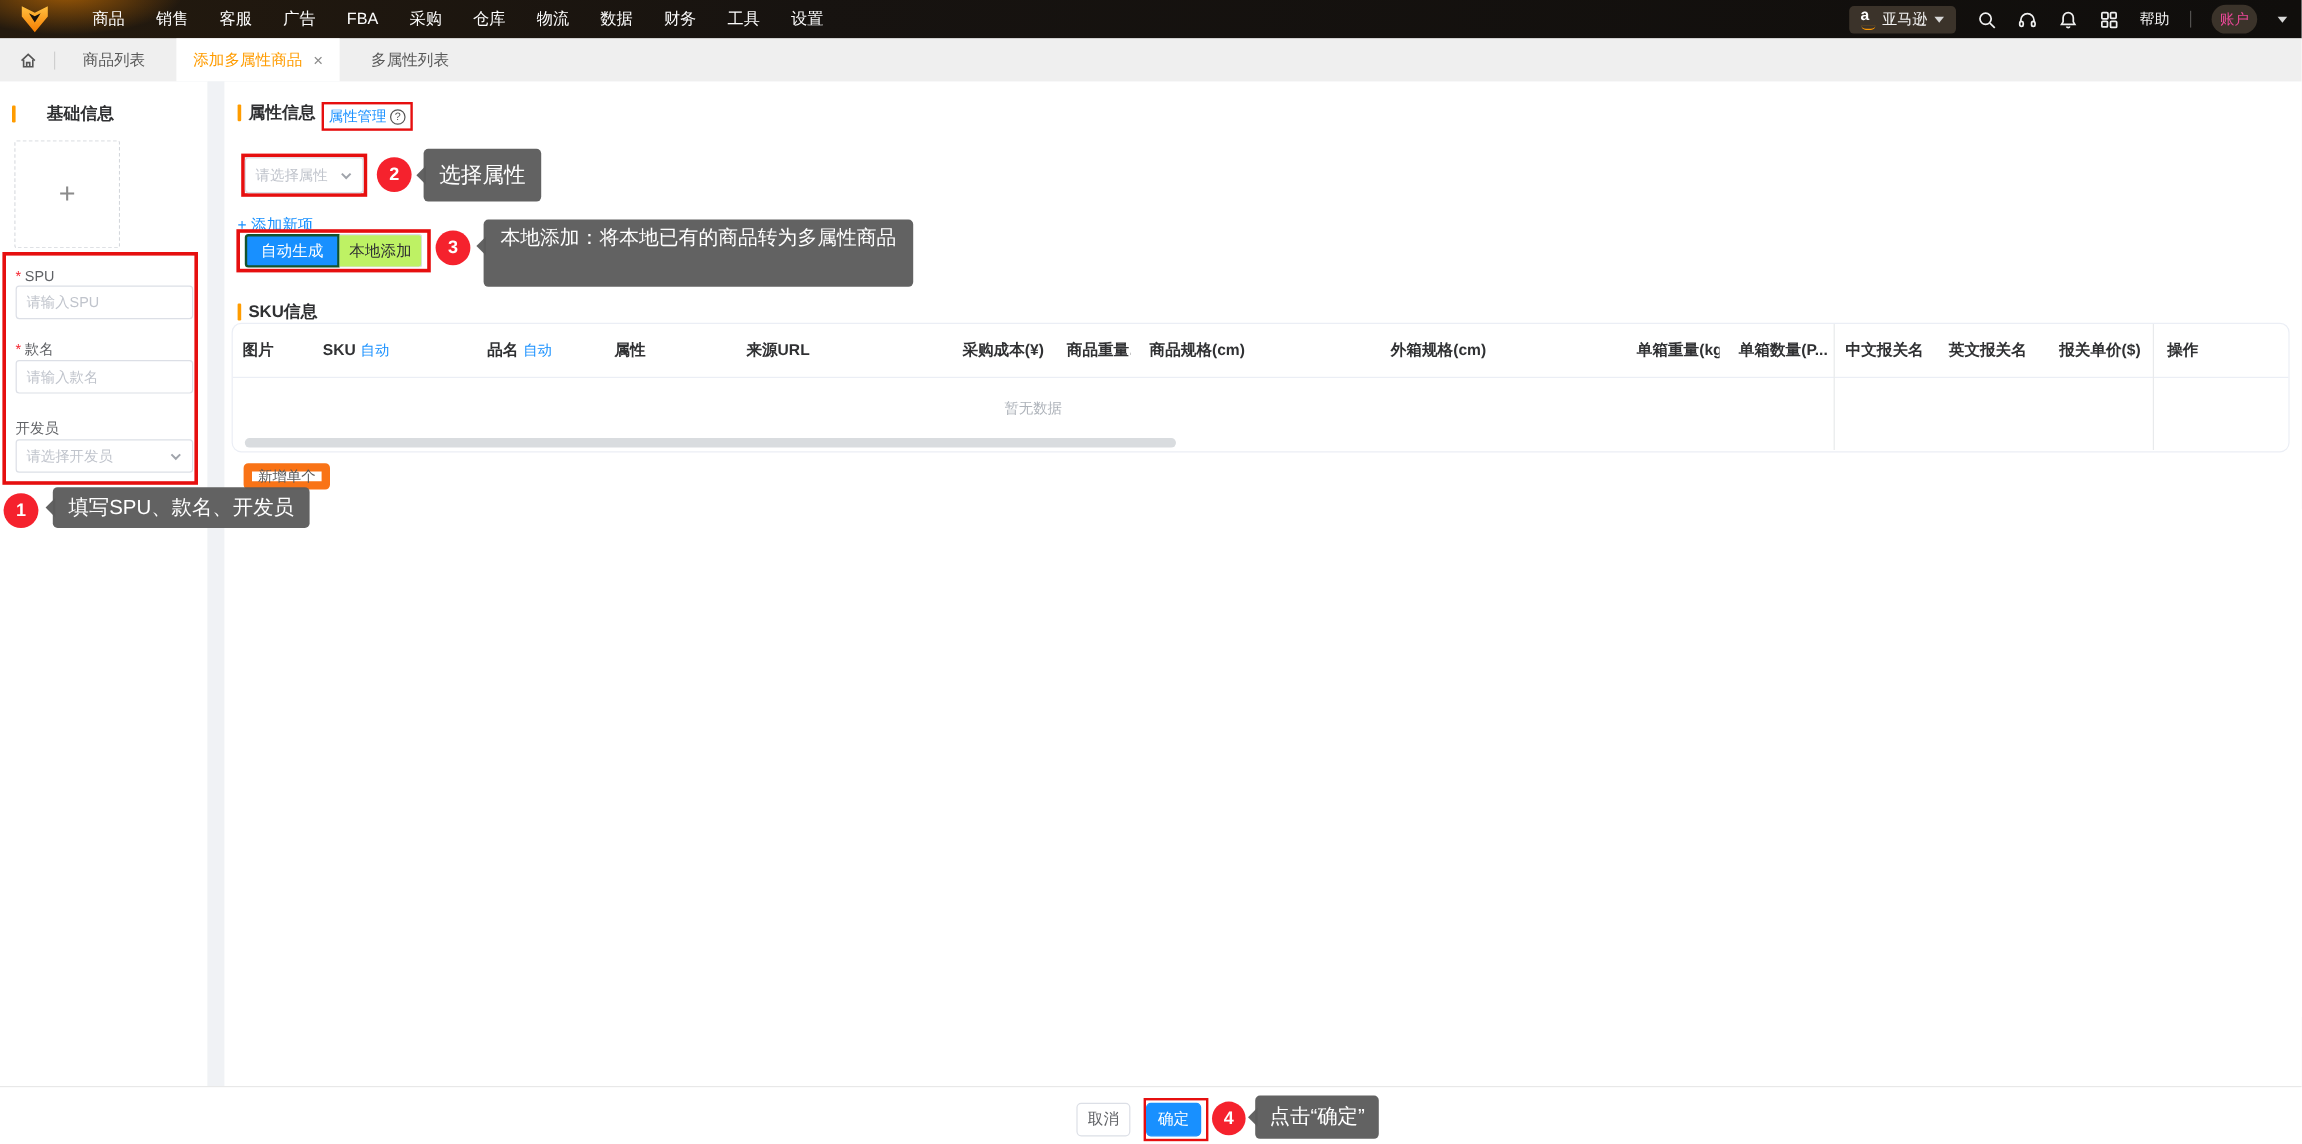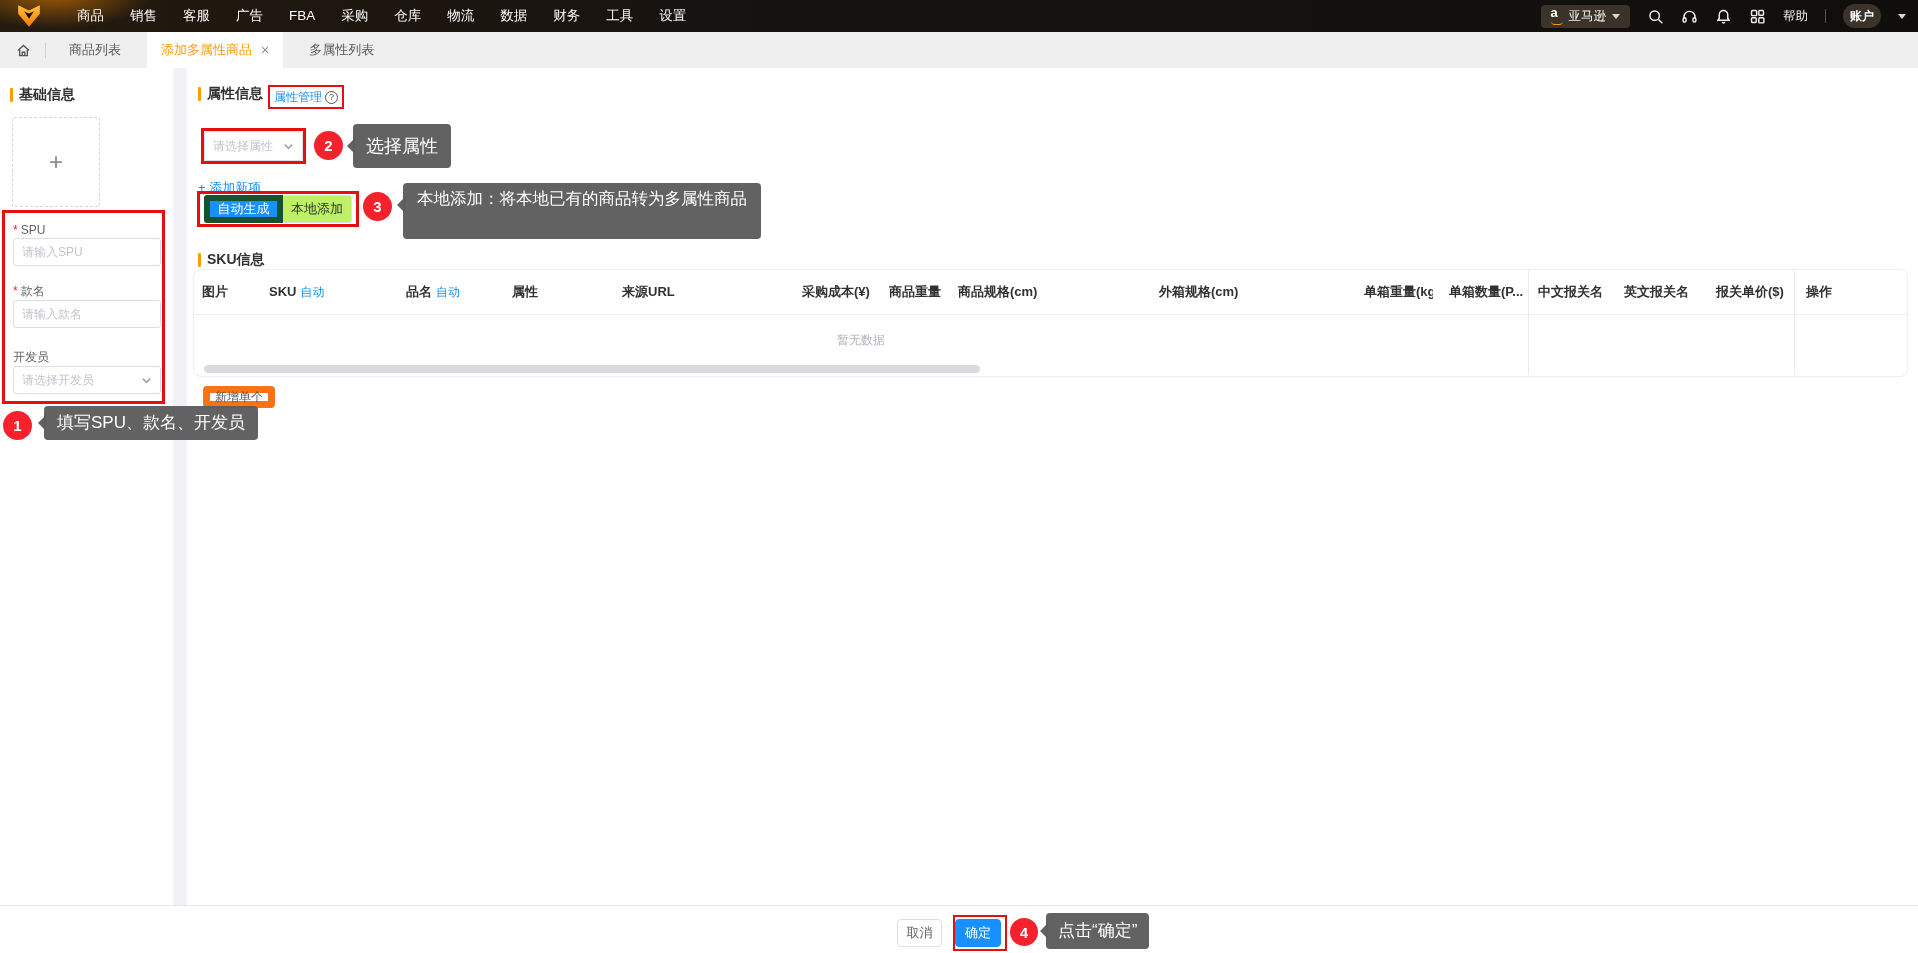--- a/index.html
+++ b/index.html
@@ -18,21 +18,21 @@
   .nav-right { position:absolute; right:12px; top:0; height:32px; display:flex; align-items:center; gap:17px; }
   .mk-pill { display:flex; align-items:center; gap:6px; background:#3b332a; border-radius:4px;
     height:23px; padding:0 10px; font-size:12.5px; color:#f2f2f2; }
   .a-letter { font-weight:bold; font-size:13px; color:#fff; line-height:10px; position:relative; top:-2px; }
   .a-smile { display:block; width:12px; height:4px; border-bottom:1.6px solid #ff9900; border-radius:0 0 8px 8px; margin-top:-1px; }
   .nav-ico { width:17px; height:17px; display:block; }
   .nav-ico svg { width:17px; height:17px; stroke:#f0f0f0; fill:none; stroke-width:1.7; }
   .nav-help { font-size:12.5px; color:#f2f2f2; }
   .nav-sep { width:1px; height:14px; background:rgba(255,255,255,.28); }
   .account-pill { background:#3b332a; border-radius:12px; height:24px; min-width:36px; padding:0 7px;
-    display:flex; align-items:center; justify-content:center; font-size:12px; color:#ffffff;font-weight:bold; }
+    display:flex; align-items:center; justify-content:center; font-size:12px; color:#ec4899; }
   .caret { width:0; height:0; border-left:4px solid transparent; border-right:4px solid transparent; border-top:5px solid #d8d8d8; }
 
   
   .tabbar { position:absolute; top:32px; left:0; width:1918px; height:36px; background:#efefef;
     display:flex; align-items:stretch; padding-left:10px; }
   .home-btn { width:26px; display:flex; align-items:center; justify-content:center; }
   .home-btn svg { width:17px; height:17px; stroke:#555; fill:none; stroke-width:1.6; }
   .tab-sep { width:1px; height:15px; background:#cfcfcf; align-self:center; margin:0 9px; }
   .tab { display:flex; align-items:center; padding:0 14px; font-size:13px; color:#595959; cursor:pointer;text-align:center; }
   .tab.active { background:#fff; color:#ff9c00; margin-left:12px; }
@@ -42,21 +42,21 @@
   
   .workspace { position:absolute; top:68px; left:0; right:0; bottom:48px; background:#f0f2f5; }
   .sidebar { position:absolute; left:0; top:0; bottom:0; width:173px; background:#fff; }
   .side-gap { position:absolute; left:173px; top:0; bottom:0; width:14px; background:#f0f2f5; }
   .main { position:absolute; left:187px; top:0; bottom:0; right:0; background:#fff; }
 
   .sec-title { display:flex; align-items:center; font-size:14px; font-weight:bold; color:#303133; }
   .sec-bar { width:3px; height:14px; background:#ff9c00; border-radius:1px; margin-right:6px; }
 
   
-  .sb-title { position:absolute; left:10px; top:18px; }
+  .sb-title { position:absolute; left:10px; top:18px;gap:20px; }
   .upload-box { position:absolute; left:12px; top:49px; width:88px; height:90px;
     border:1px dashed #d4d7dc; border-radius:2px; display:flex; align-items:center; justify-content:center; }
   .upload-plus { font-size:24px; font-weight:200; color:#8c8c8c; }
   .sb-redbox { position:absolute; left:2px; top:142px; width:163px; height:194px; border:3px solid #e60f0f; }
   .fld-label { position:absolute; left:13px; font-size:12px; color:#606266; }
   .req { color:#f5222d; margin-right:3px; }
   .fld-input { position:absolute; left:13px; width:148px; height:28px; border:1px solid #dcdfe6; border-radius:3px;
     font-size:12px; color:#333; padding:0 8px; background:#fff; outline:none; font-family:inherit; }
   .fld-input::placeholder { color:#c0c4cc; }
   .fld-select { position:absolute; left:13px; width:148px; height:28px; border:1px solid #dcdfe6; border-radius:3px;
@@ -71,21 +71,21 @@
   .manage-link { font-size:12px; color:#1890ff; cursor:pointer; }
   .help-circ { width:13px; height:13px; border:1px solid #555; border-radius:50%; color:#555;
     font-size:9px; line-height:11px; text-align:center; margin-left:3px; }
   .selattr-box { position:absolute; left:14px; top:60px; width:105px; height:36px; border:3px solid #e60f0f; }
   .selattr { width:99px; height:30px; border:1px solid #dcdfe6; border-radius:3px; background:#fff;
     display:flex; align-items:center; justify-content:space-between; padding:12px 8px; cursor:pointer; }
   .add-link { position:absolute; left:11px; top:111px; font-size:13px; color:#1890ff; cursor:pointer; }
   .mode-box { position:absolute; left:10px; top:123px; height:36px; border:3px solid #e60f0f;
     display:flex; align-items:center; padding:0 4px; }
   .mode-btn { height:28px; display:flex; align-items:center; justify-content:center; font-size:13px; cursor:pointer; }
-  .mode-auto { width:79px; background:#1890ff; color:#fff; border:6px solid #14532d; border-radius:3px 0 0 3px; }
+  .mode-auto { width:79px; background:#1890ff; color:#fff; border:2px solid #14532d; border-radius:3px 0 0 3px; }
   .mode-local { width:69px; background:#bef264; color:#303133; border:1px solid #dcdfe6; border-left:none; border-radius:0 3px 3px 0; }
   .sku-title { position:absolute; left:11px; top:183px; }
 
   .sku-table { position:absolute; left:6px; top:201px; width:1715px; height:108px;
     border:1px solid #ebeef5; border-radius:8px; background:#fff; }
   .thead { display:flex; height:45px; align-items:center; border-bottom:1px solid #ebeef5; }
   .th { font-size:13px; font-weight:bold; color:#303133; padding-left:16px; white-space:nowrap; overflow:hidden; }
   .tag { font-size:12px; font-weight:normal; color:#1890ff; margin-left:4px; }
   .c0{width:59px; padding-left:8px;} .c1{width:137px;} .c2{width:106px;} .c3{width:110px;}
   .c4{width:180px;} .c5{width:87px;} .c6{width:69px;} .c7{width:201px;} .c8{width:205px;}

